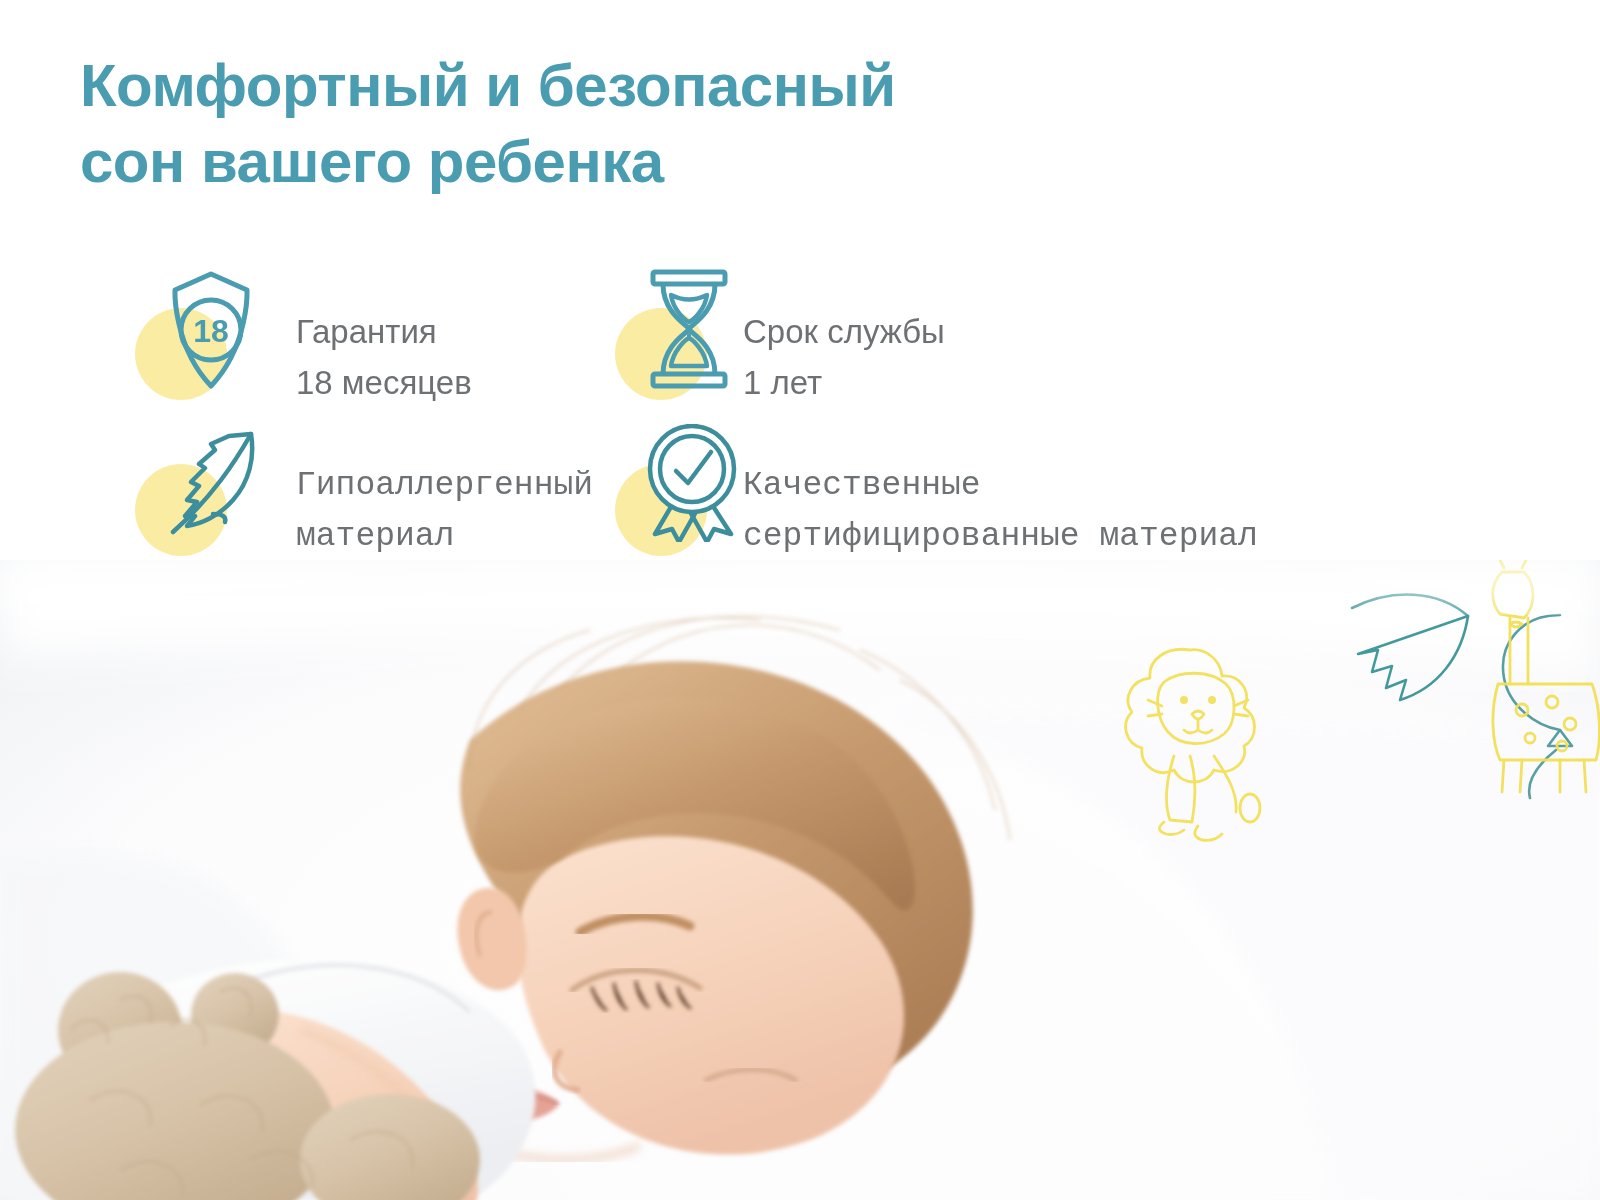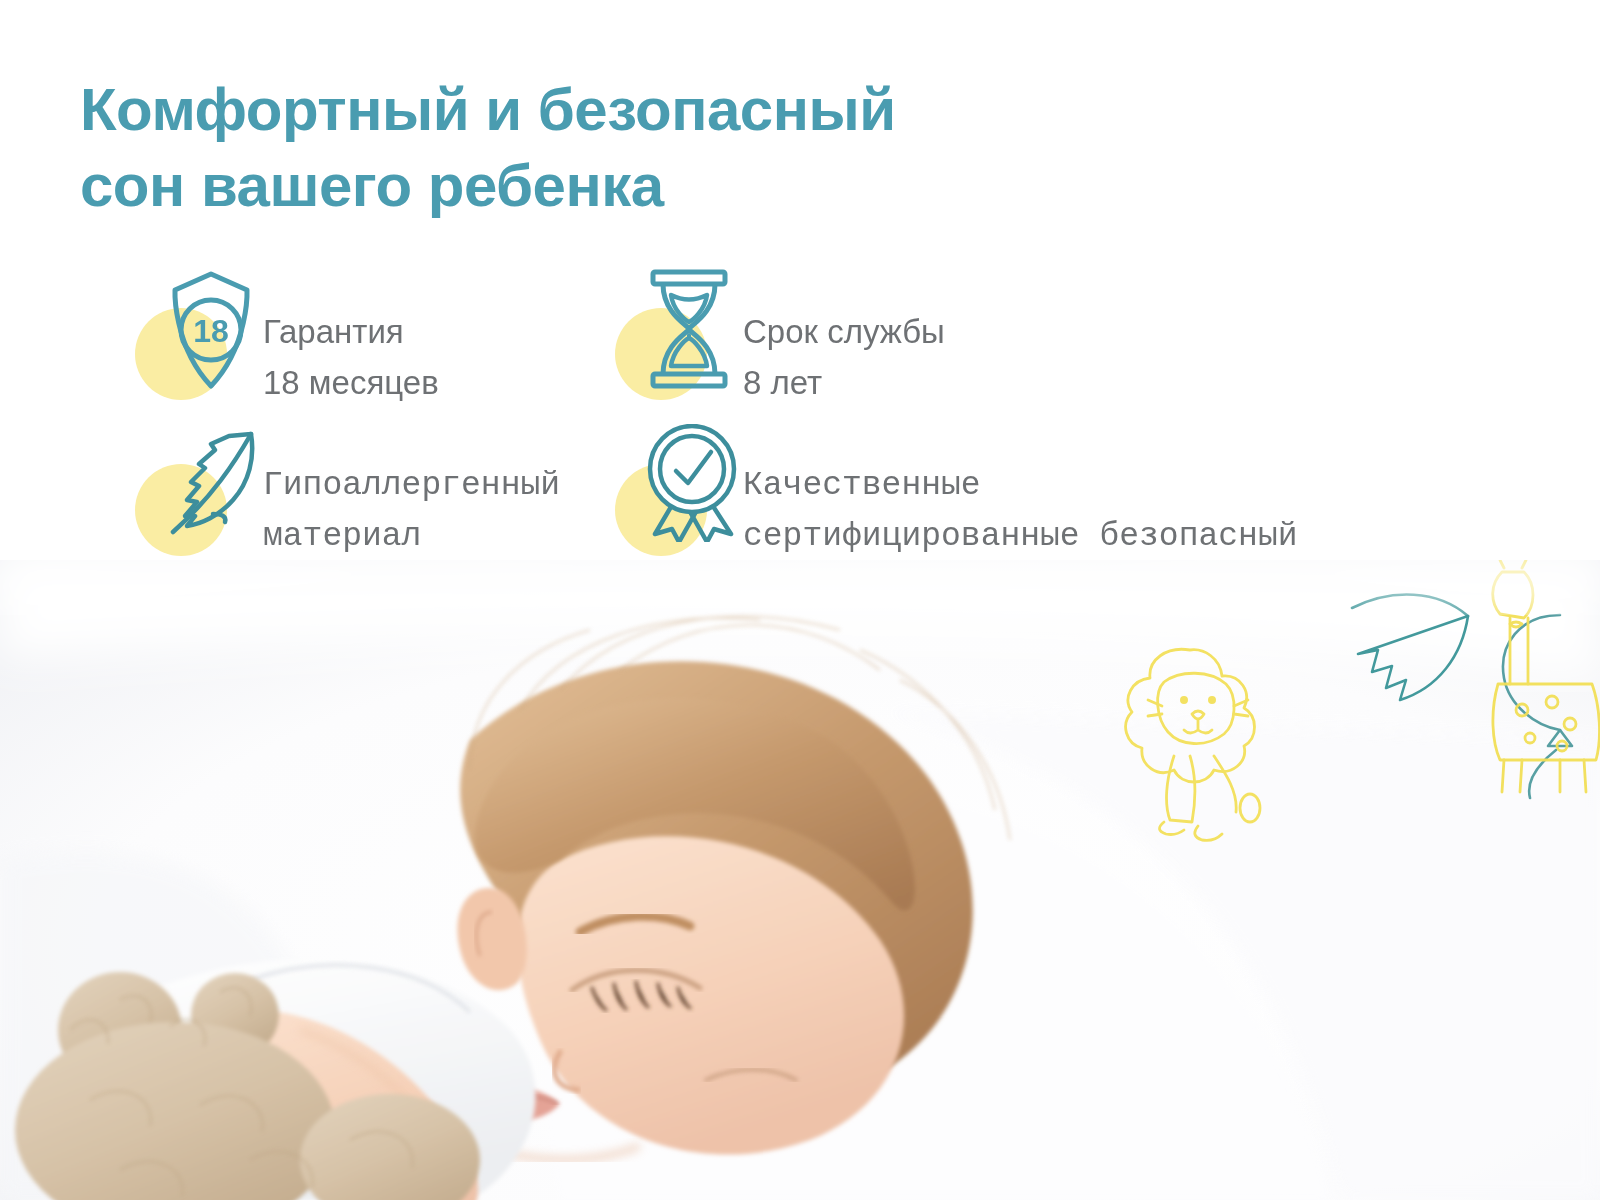--- a/index.html
+++ b/index.html
@@ -11,28 +11,27 @@
     overflow:hidden;position:relative;
   }
   .page{position:relative;width:1600px;height:1200px;overflow:hidden;background:#fff;}
 
   
   .headline{
     position:absolute;left:80px;top:48px;width:1050px;
     font-size:60px;line-height:1.27;font-weight:bold;
     color:#4a9cb0;letter-spacing:-0.5px;
     white-space:pre-line;
-    margin-top:24px;
   }
 
   
   .features{position:absolute;left:135px;top:262px;width:1200px;}
   .feat-row{display:flex;margin-bottom:10px;}
   .feat{display:flex;align-items:flex-start;}
-  .feat.col1{width:480px;}
+  .feat.col1{width:480px;gap:33px;}
   .feat.col2{width:700px;}
   .icon-wrap{position:relative;width:120px;height:135px;flex:0 0 120px;}
   .blob{
     position:absolute;width:92px;height:92px;border-radius:50%;
     background:#faeda3;left:0px;top:46px;
   }
   .gicon{position:absolute;left:30px;top:6px;}
   .feat-text{
     margin-left:8px;padding-top:44px;
     font-size:33px;line-height:1.55;color:#6e7174;
@@ -79,21 +78,21 @@
             <rect x="8" y="4" width="72" height="12" rx="2" fill="none" stroke="#4a9cb0" stroke-width="5"></rect>
             <rect x="8" y="106" width="72" height="12" rx="2" fill="none" stroke="#4a9cb0" stroke-width="5"></rect>
             <path d="M18 16 C18 46 44 58 44 61 C44 64 18 76 18 106" fill="none" stroke="#4a9cb0" stroke-width="5"></path>
             <path d="M70 16 C70 46 44 58 44 61 C44 64 70 76 70 106" fill="none" stroke="#4a9cb0" stroke-width="5"></path>
             <path d="M26 27 C38 33 50 33 62 27 C60 42 48 52 44 54 C40 52 28 42 26 27 Z" fill="none" stroke="#4a9cb0" stroke-width="4.5" stroke-linejoin="round"></path>
             <path d="M26 98 C28 83 40 72 44 70 C48 72 60 83 62 98 Z" fill="none" stroke="#4a9cb0" stroke-width="4.5" stroke-linejoin="round"></path>
             <line x1="44" y1="60" x2="44" y2="70" stroke="#4a9cb0" stroke-width="4" stroke-dasharray="3 4" stroke-linecap="round"></line>
           </svg>
         </div>
         <div class="feat-text">Срок службы
-8 лет</div>
+1 лет</div>
       </div>
 
     </div>
 
     <div class="feat-row r2">
 
       <div class="feat col1">
         <div class="icon-wrap">
           <div class="blob"></div>
           <svg class="gicon" width="100" height="118" viewBox="0 0 100 118">
@@ -112,21 +111,21 @@
           <div class="blob"></div>
           <svg class="gicon" width="96" height="118" viewBox="0 0 96 118">
             <path d="M30 76 L10 110 L27 105 L34 118 L52 86 Z" fill="none" stroke="#3d8e9c" stroke-width="4.5" stroke-linejoin="round"></path>
             <path d="M64 76 L86 110 L69 105 L62 118 L44 86 Z" fill="none" stroke="#3d8e9c" stroke-width="4.5" stroke-linejoin="round"></path>
             <ellipse cx="47" cy="45" rx="42" ry="43" fill="#fff" stroke="#3d8e9c" stroke-width="4.5"></ellipse>
             <ellipse cx="47" cy="45" rx="32" ry="33" fill="none" stroke="#3d8e9c" stroke-width="4.5"></ellipse>
             <path d="M31 47 L43 59 L66 28" fill="none" stroke="#3d8e9c" stroke-width="4.5" stroke-linecap="round" stroke-linejoin="round"></path>
           </svg>
         </div>
         <div class="feat-text">Качественные
-сертифицированные безопасный</div>
+сертифицированные материал</div>
       </div>
 
     </div>
   </div>
 
   <div class="photo">
     <svg width="1600" height="640" viewBox="0 0 1600 640">
       <defs>
         <radialGradient id="pillowG" cx="55%" cy="60%" r="70%">
           <stop offset="0%" stop-color="#ffffff"></stop>

